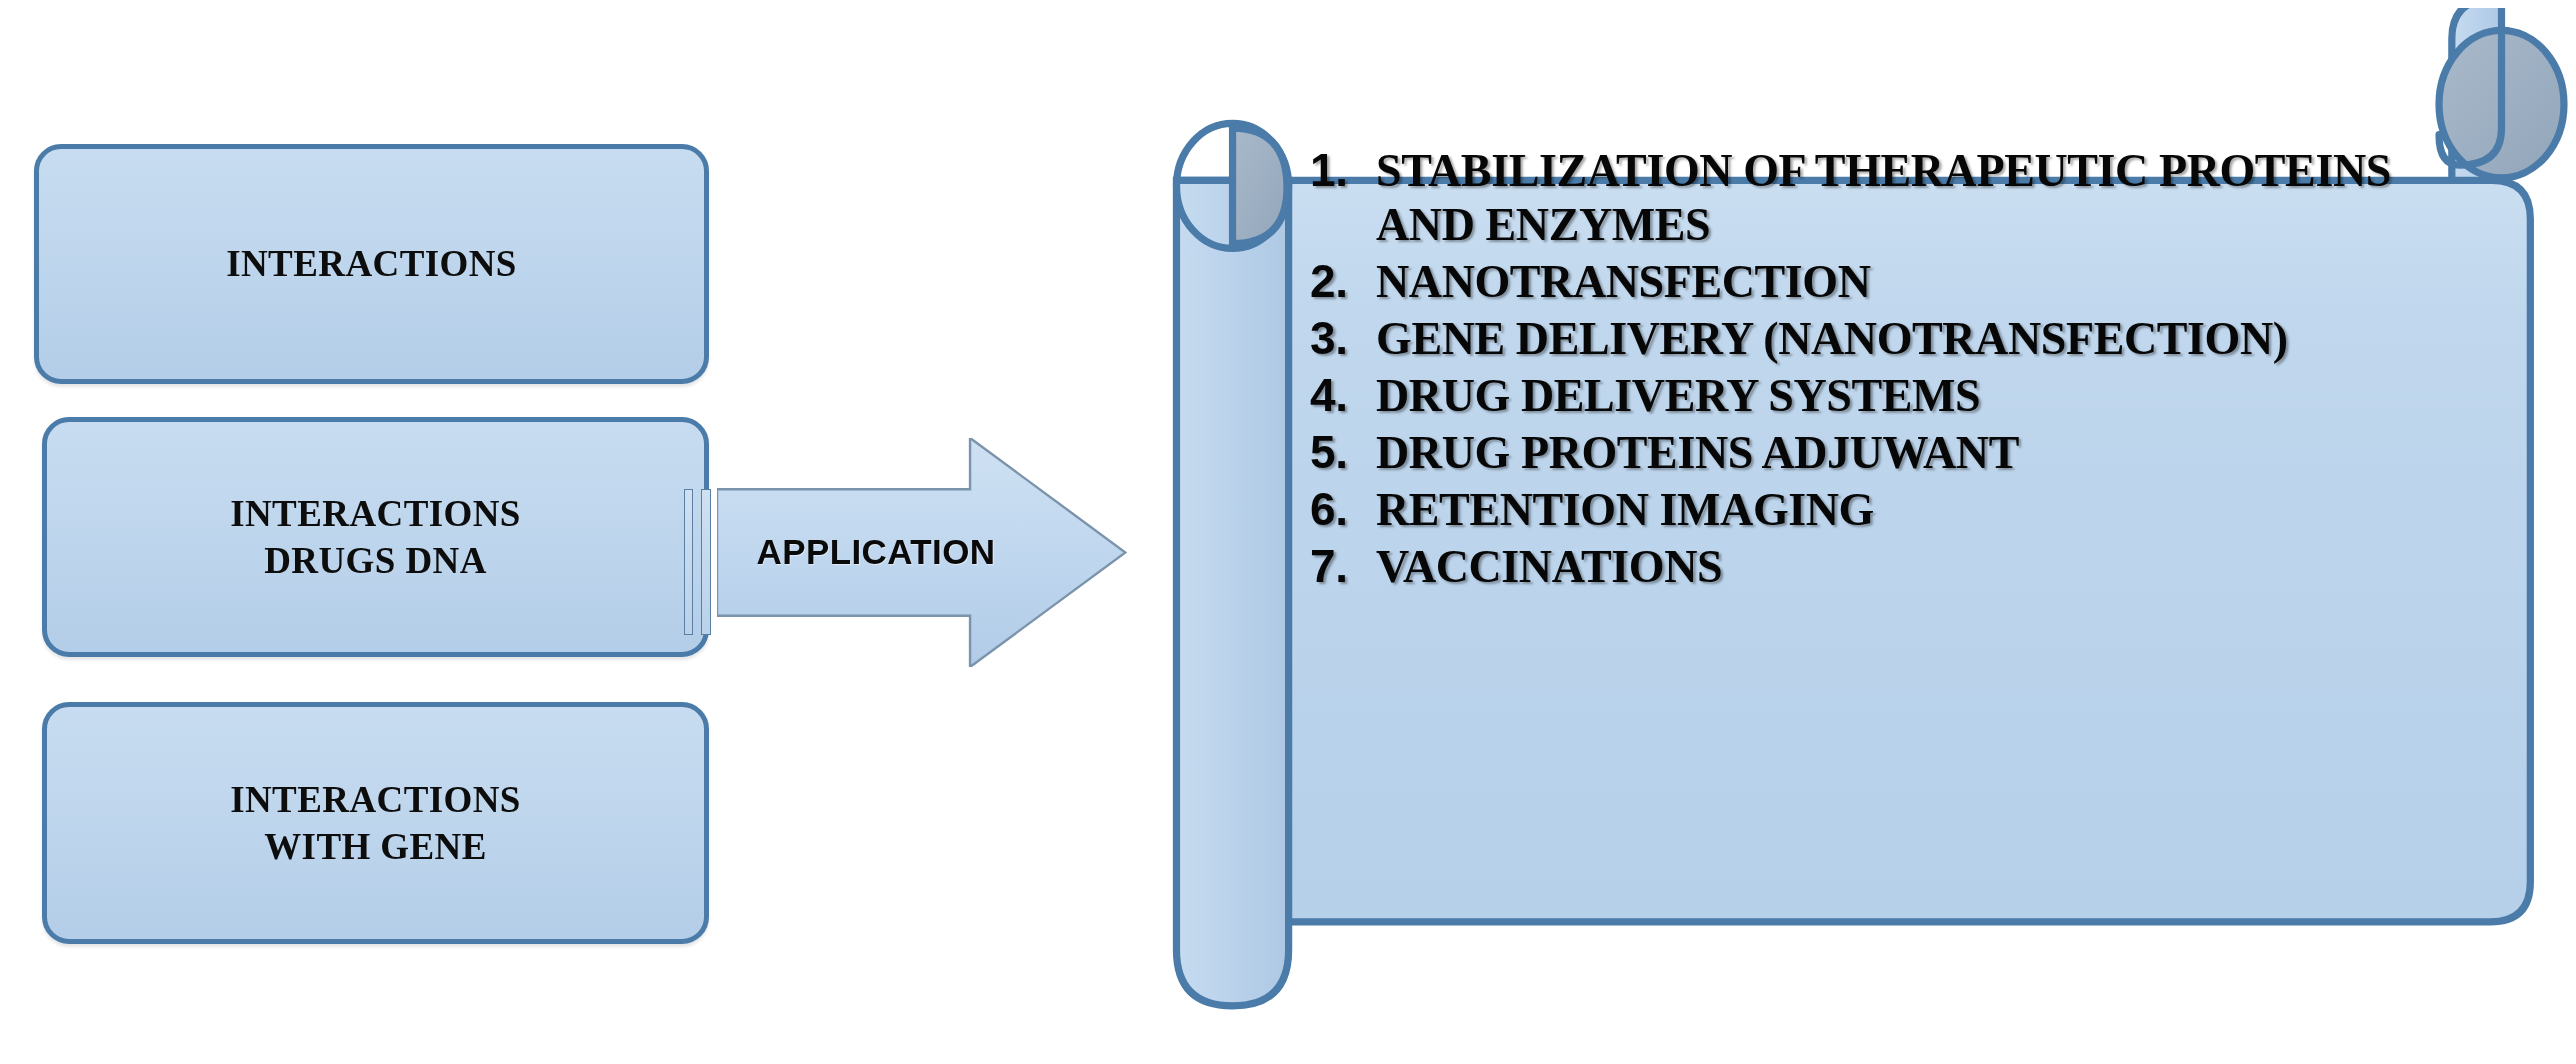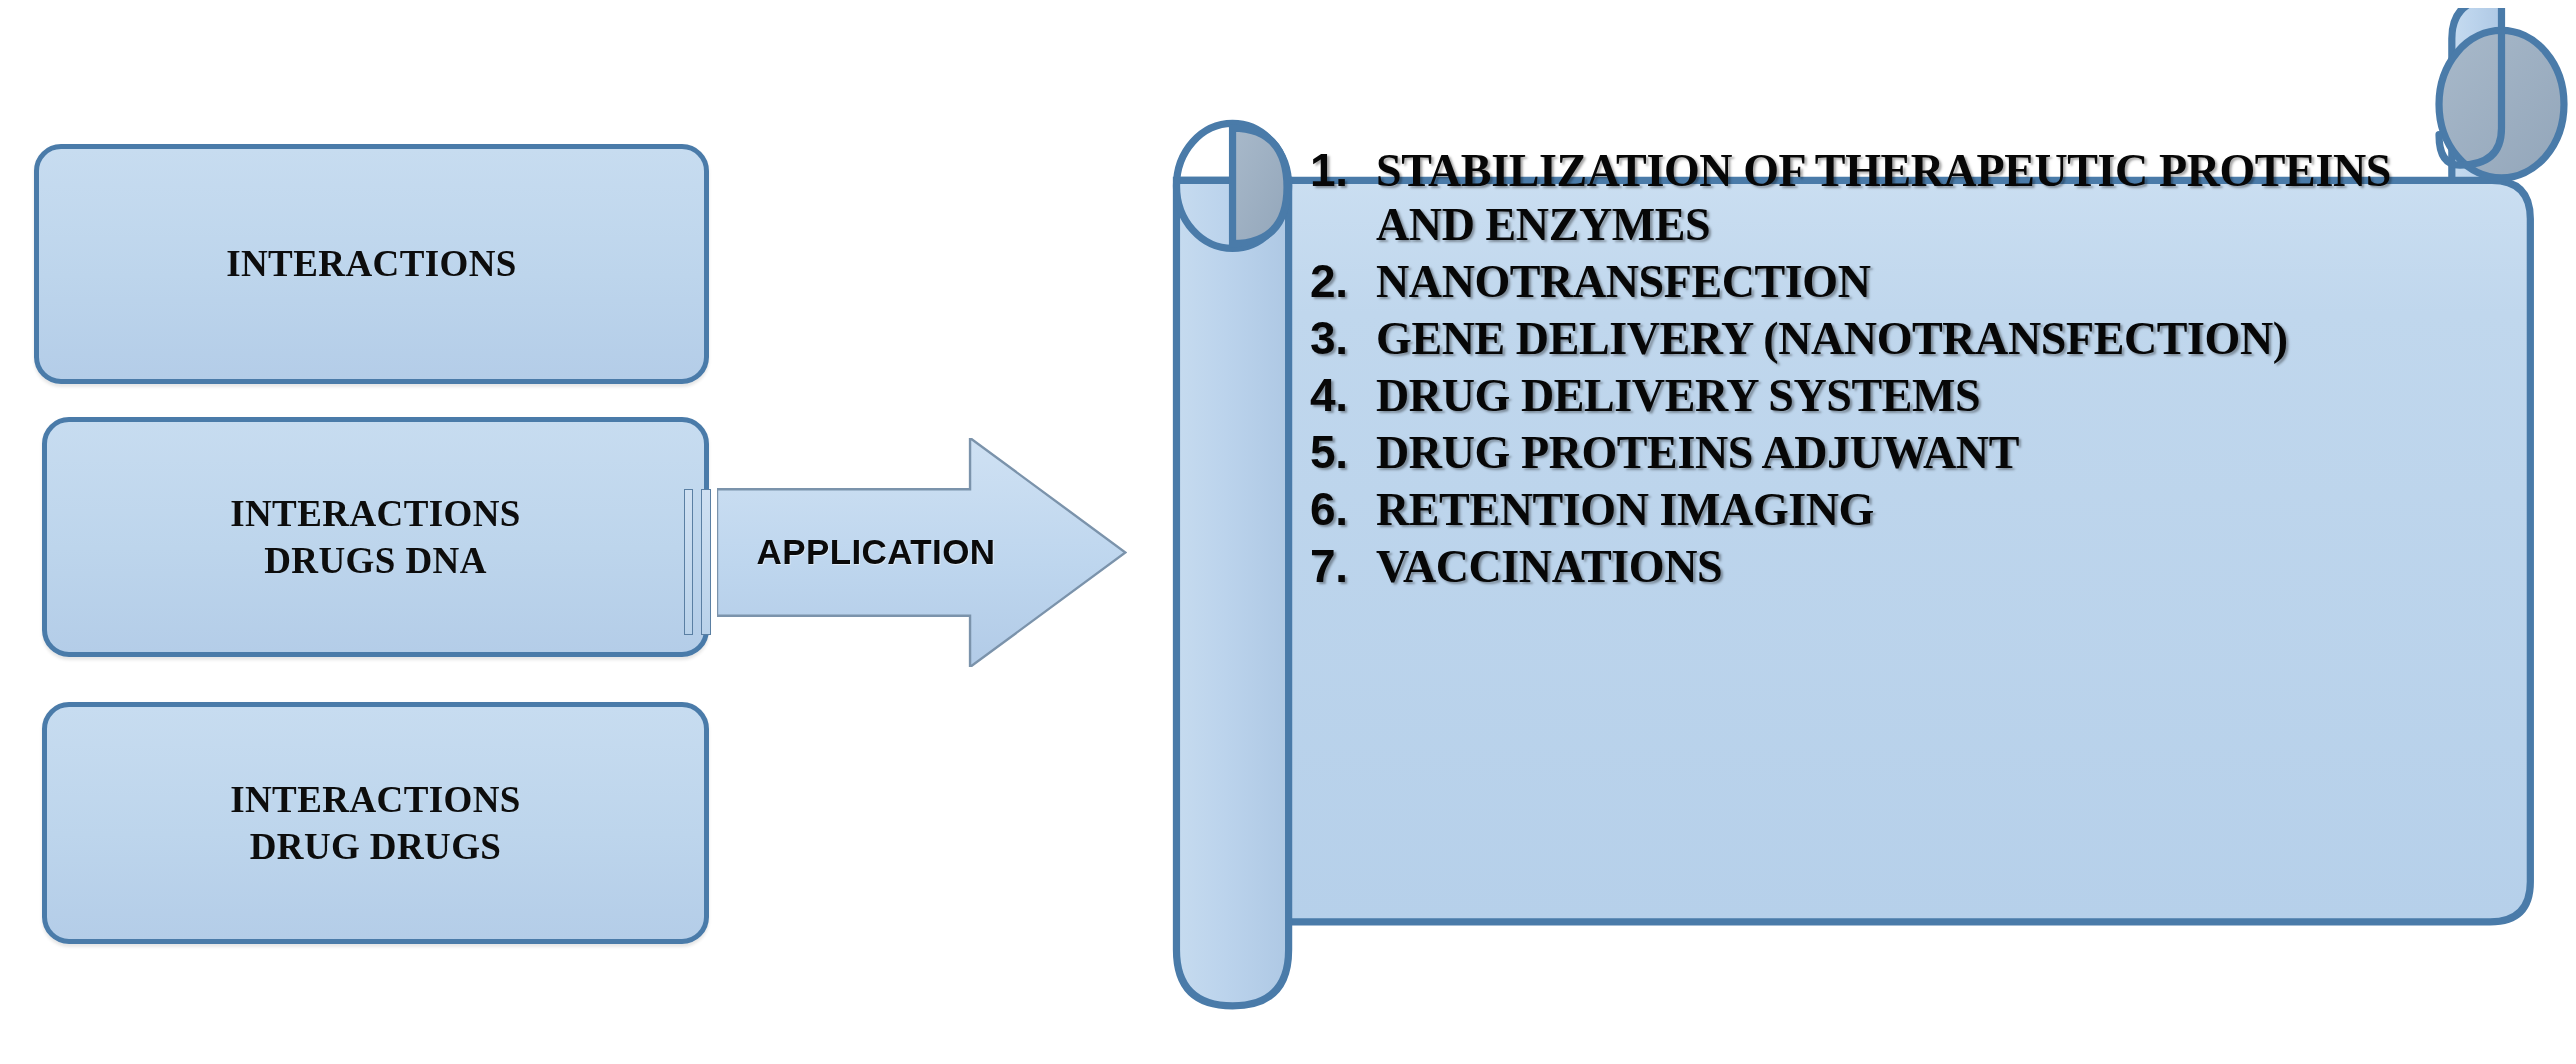--- a/index.html
+++ b/index.html
@@ -139,21 +139,21 @@
   <div class="src-box" id="src-box-1">
     <span class="src-label">
       <span>INTERACTIONS</span><br>
       <span>DRUGS DNA</span>
     </span>
   </div>
 
   <div class="src-box" id="src-box-2">
     <span class="src-label">
       <span>INTERACTIONS</span><br>
-      <span>DRUG DRUGS</span>
+      <span>WITH GENE</span>
     </span>
   </div>
 
   <div id="arrow-group">
     <div class="tail-bar" id="tail-bar-0"></div>
     <div class="tail-bar" id="tail-bar-1"></div>
 
     <svg id="arrow-shape" viewBox="0 0 512 286" preserveAspectRatio="none">
       <defs>
         <linearGradient id="arrGrad" x1="0" y1="0" x2="0" y2="1">

